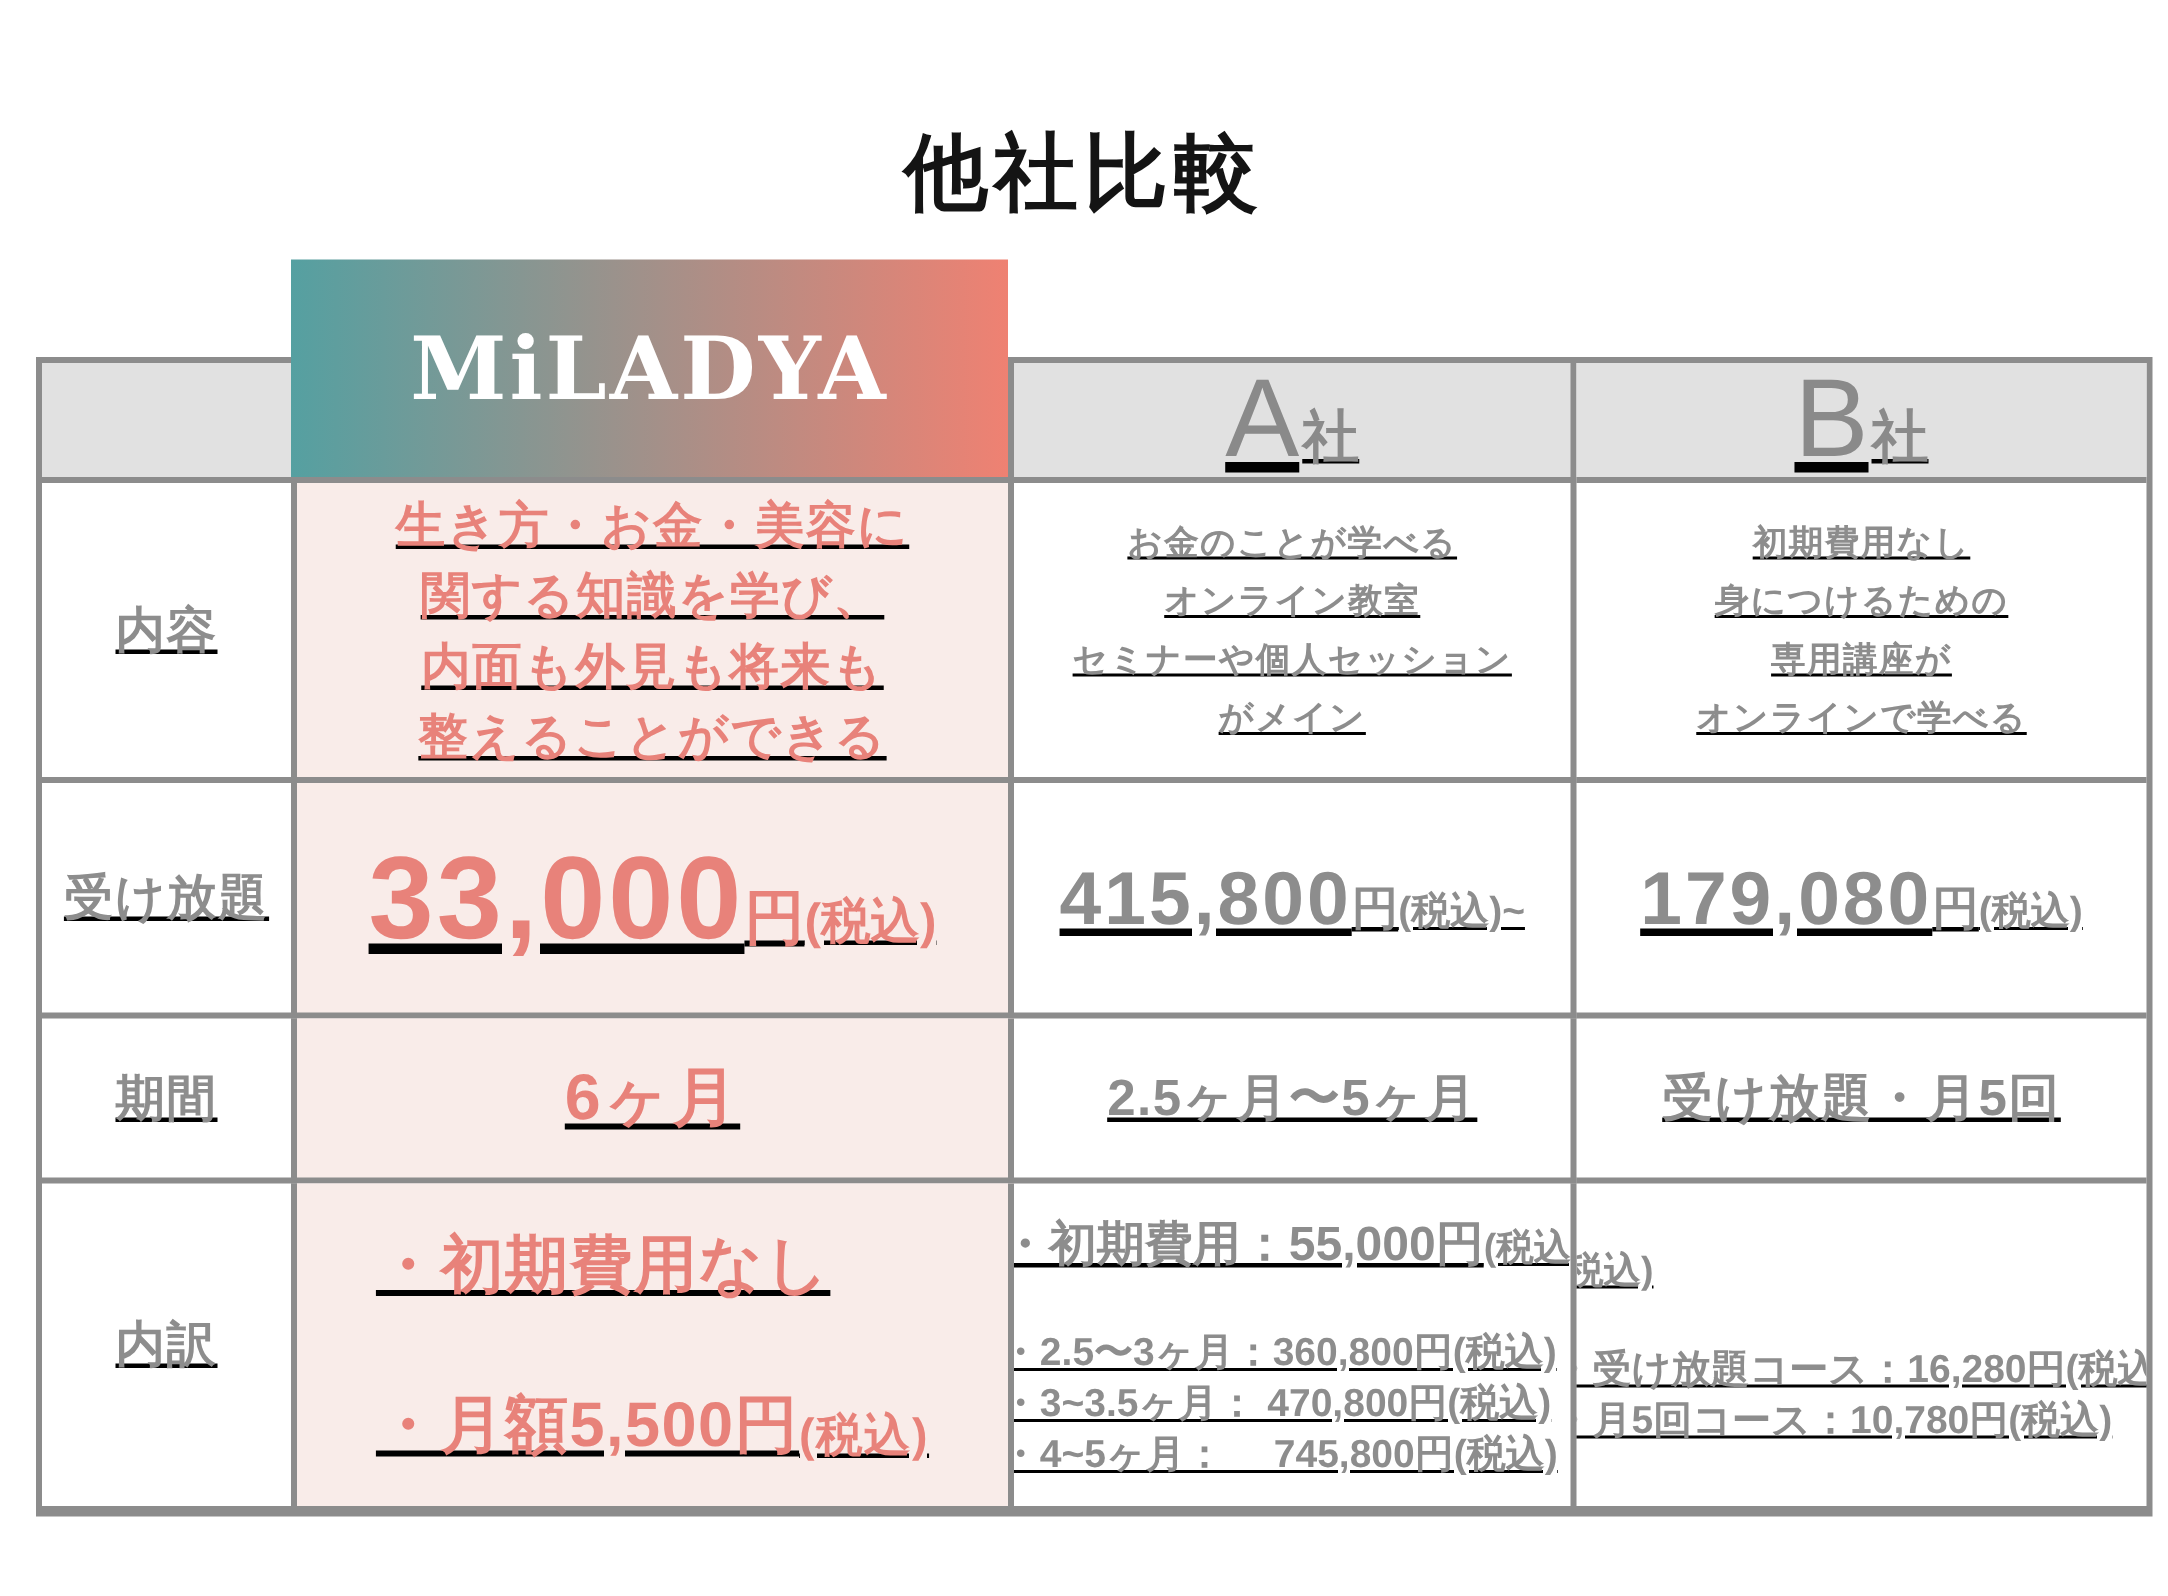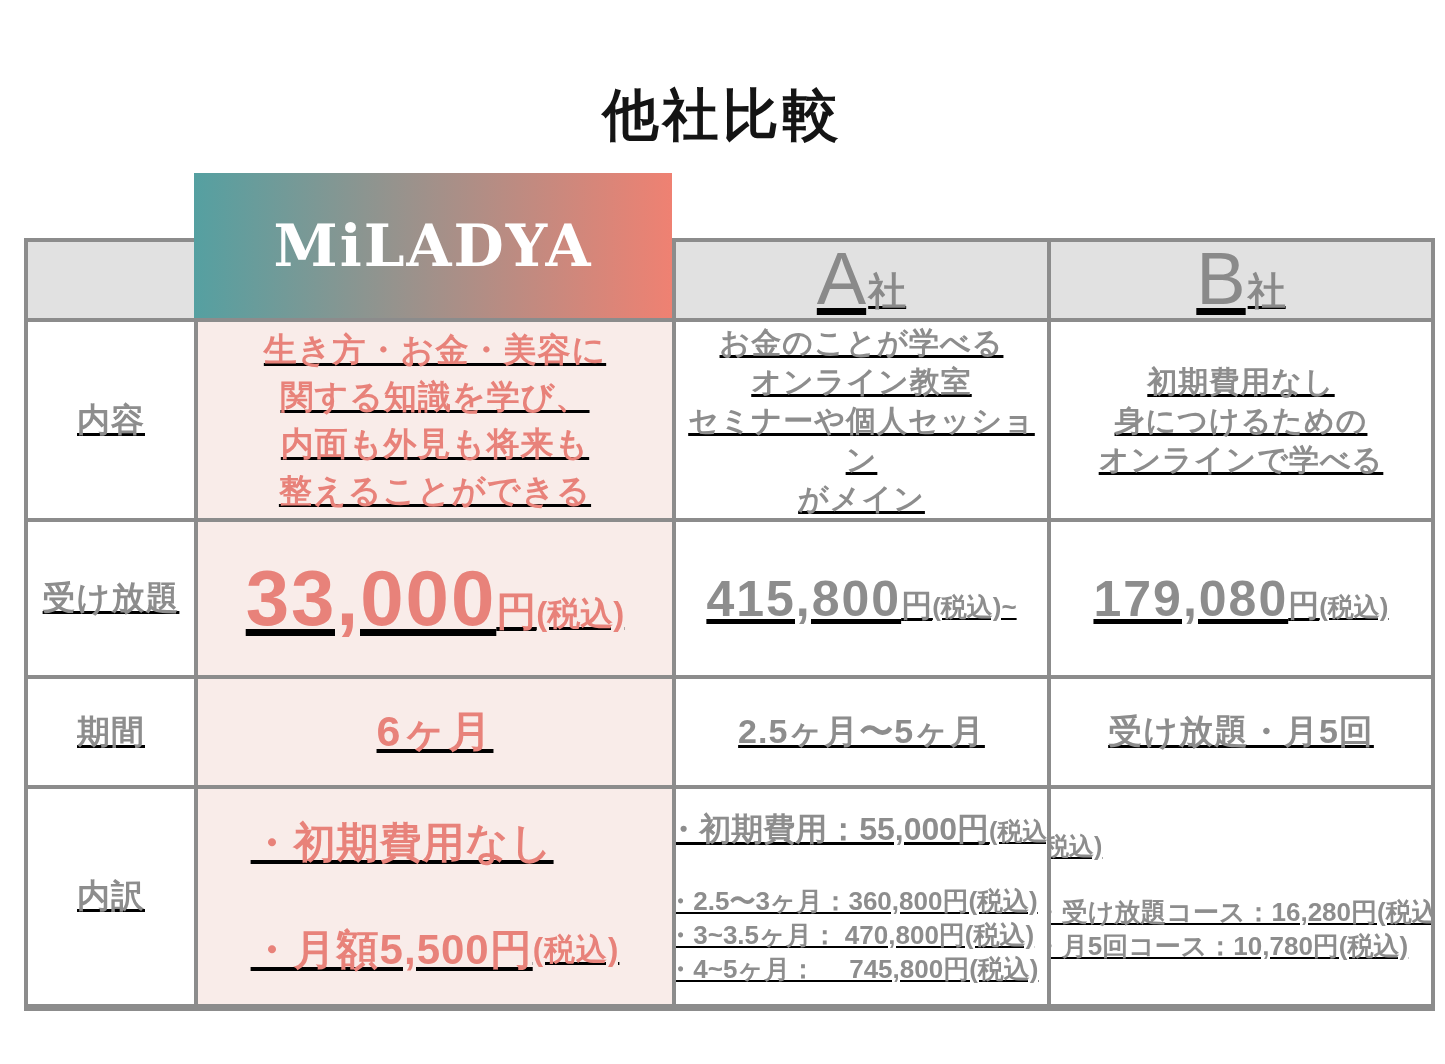--- a/index.html
+++ b/index.html
@@ -39,32 +39,32 @@
     background:linear-gradient(to right,#55a0a1,#ef8172);
     display:flex;align-items:center;justify-content:center;z-index:3;
   }
   .miladya-box .wordmark{
     font-family:"DejaVu Serif","Liberation Serif",serif;
     font-size:58px;font-weight:600;color:#ffffff;letter-spacing:2px;
   }
   .salmon{color:#e8827a;}
   .gray{color:#8d8d8d;}
   .desc-m{font-size:33px;font-weight:700;line-height:47px;text-align:center;letter-spacing:1px;}
-  .desc{font-size:30px;font-weight:700;line-height:39px;text-align:center;letter-spacing:1px;}
+  .desc{font-size:23px;font-weight:700;line-height:39px;text-align:center;letter-spacing:1px;}
   .price-line{display:flex;flex-direction:row;align-items:baseline;justify-content:space-between;}
   .price-m .amount{font-size:78px;font-weight:700;letter-spacing:2px;}
   .price-m .unit{font-size:40px;font-weight:700;}
   .price-m .tax{font-size:33px;font-weight:700;}
   .price .amount{font-size:50px;font-weight:600;letter-spacing:2px;}
   .price .unit{font-size:31px;font-weight:700;}
   .price .tax{font-size:26px;font-weight:700;}
   .period-m{font-size:43px;font-weight:700;letter-spacing:2px;}
   .period{font-size:34px;font-weight:700;letter-spacing:1px;text-align:right;}
   .bk-m{display:flex;flex-direction:column;align-items:flex-start;}
-  .bk-m .line{font-size:42px;font-weight:700;letter-spacing:1px;display:flex;align-items:center;}
+  .bk-m .line{font-size:42px;font-weight:700;letter-spacing:1px;display:flex;align-items:flex-end;}
   .bk-m .line + .line{margin-top:51px;}
   .bk-m .tax{font-size:31px;font-weight:700;}
   .bk{display:flex;flex-direction:column;align-items:flex-start;}
   .bk .first{font-size:32px;font-weight:700;display:flex;align-items:baseline;white-space:pre;}
   .bk .first .tax{font-size:25px;}
   .bk .subs{margin-top:32px;display:flex;flex-direction:column;align-items:flex-start;}
   .bk .subs div{font-size:26px;font-weight:700;line-height:34px;white-space:pre;}
 </style>
 </head>
 <body>
@@ -104,20 +104,21 @@
       <div>お金のことが学べる</div>
       <div>オンライン教室</div>
       <div>セミナーや個人セッション</div>
       <div>がメイン</div>
     </div>
   </div>
   <div class="cell no-r">
     <div class="desc gray">
       <div>初期費用なし</div>
       <div>身につけるための</div>
+      <div>専用講座が</div>
       <div>オンラインで学べる</div>
     </div>
   </div>
 
   <div class="cell">
     <span class="row-label">受け放題</span>
   </div>
   <div class="cell pink">
     <div class="price-line price-m salmon">
       <span class="amount">33,000</span>

